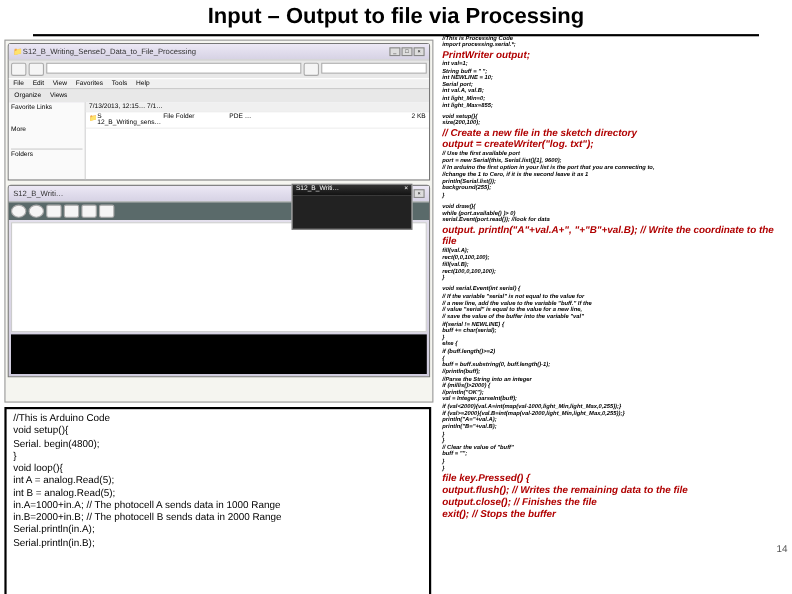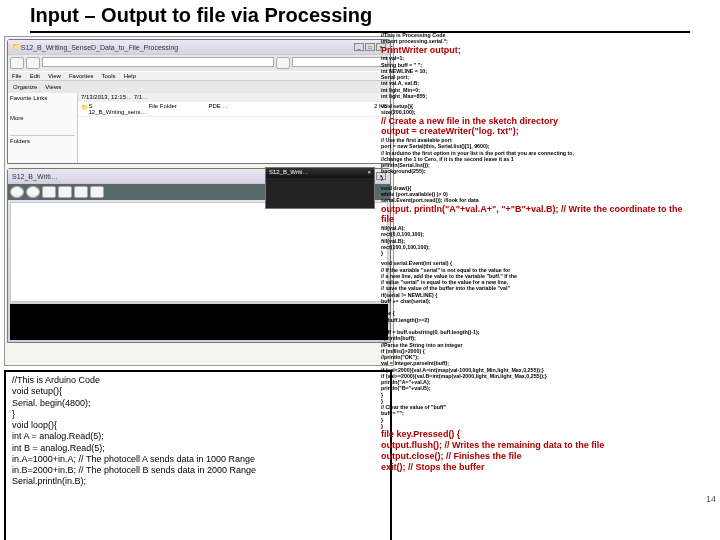--- a/index.html
+++ b/index.html
@@ -5,21 +5,21 @@
     * { box-sizing: border-box; margin: 0; padding: 0; }
     body {
       width: 720px;
       height: 540px;
       background: #fff;
       font-family: Arial, sans-serif;
       position: relative;
       overflow: hidden;
     }
     .title {
-      text-align: left;
+      text-align: center;
       font-size: 20px;
       font-weight: bold;
       padding: 4px 0;
       border-bottom: 2px solid #000;
       margin: 0 30px;
     }
     .screenshot-area {
       position: absolute;
       left: 4px;
       top: 36px;
@@ -63,29 +63,30 @@
       height: 213px;
       border: 2px solid #000;
       padding: 3px 6px;
       font-size: 9px;
       line-height: 1.25;
       font-family: Arial, sans-serif;
       overflow: hidden;
     }
     .processing-code {
       position: absolute;
-      left: 379px;
+      left: 400px;
       top: 30px;
       width: 316px;
       height: 508px;
       font-size: 5.3px;
       line-height: 1.18;
       font-family: Arial, sans-serif;
       font-weight: bold;
       padding: 2px;
+      font-style: italic;
     }
     .red { color: #b00000; font-size: 9px; font-weight: bold; line-height: 1.2; }
     .pagenum { position: absolute; right: 4px; bottom: 36px; font-size: 9px; color: #555; }
   </style>
 </head>
 <body>
 
 <div class="title">Input – Output to file via Processing</div>
 
 <div class="screenshot-area">
@@ -172,20 +173,21 @@
 <div class="arduino-box">
   <div>//This is Arduino Code</div>
   <div>void setup(){</div>
   <div>  Serial. begin(4800);</div>
   <div>}</div>
   <div>void loop(){</div>
   <div>  int A = analog.Read(5);</div>
   <div>  int B = analog.Read(5);</div>
   <div>  in.A=1000+in.A; // The photocell A sends data in 1000 Range</div>
   <div>  in.B=2000+in.B; // The photocell B sends data in 2000 Range</div>
+  <div>  Serial.println(in.A);</div>
   <div>  Serial.println(in.B);</div>
 </div>
 
 <div class="processing-code">
   <div>//This is Processing Code</div>
   <div>import processing.serial.*;</div>
   <div class="red">PrintWriter output;</div>
   <div>int val=1;</div>
   <div>String buff = " ";</div>
   <div>int NEWLINE = 10;</div>

